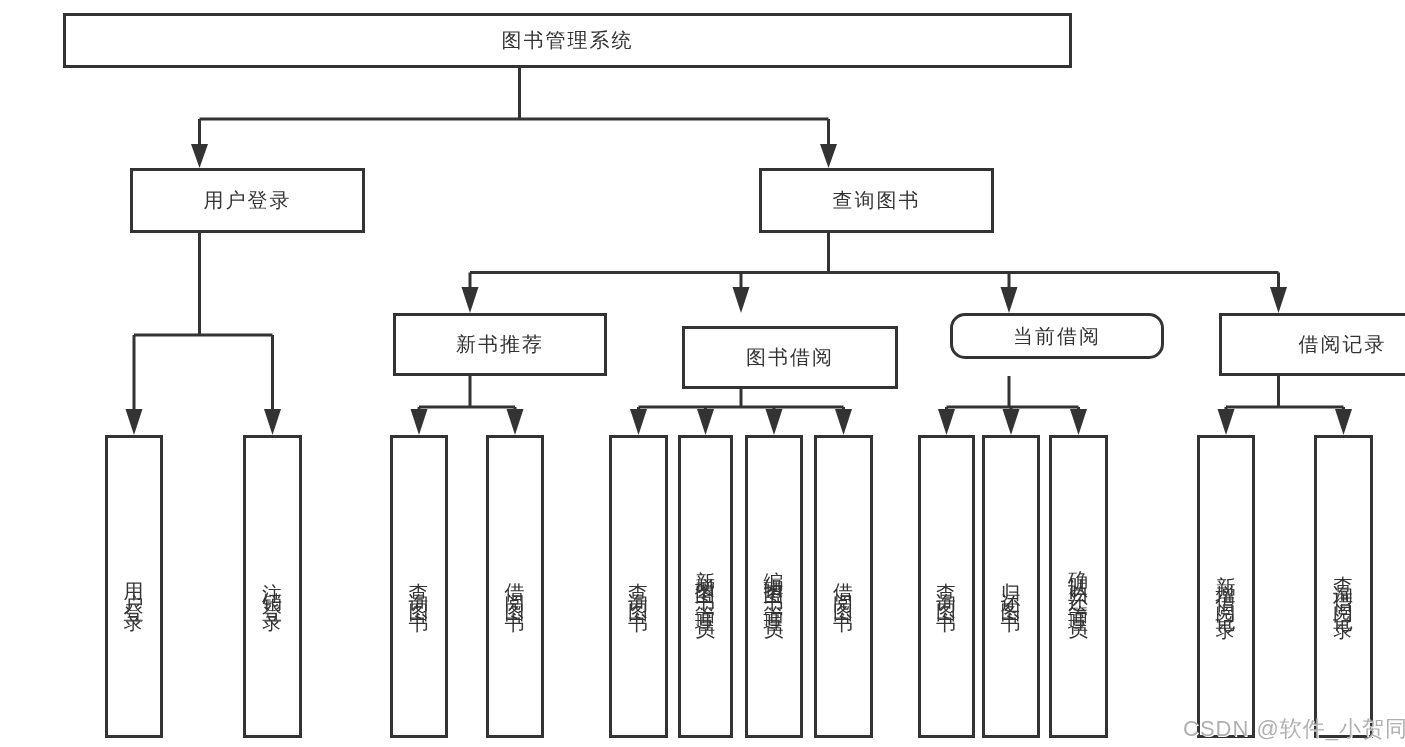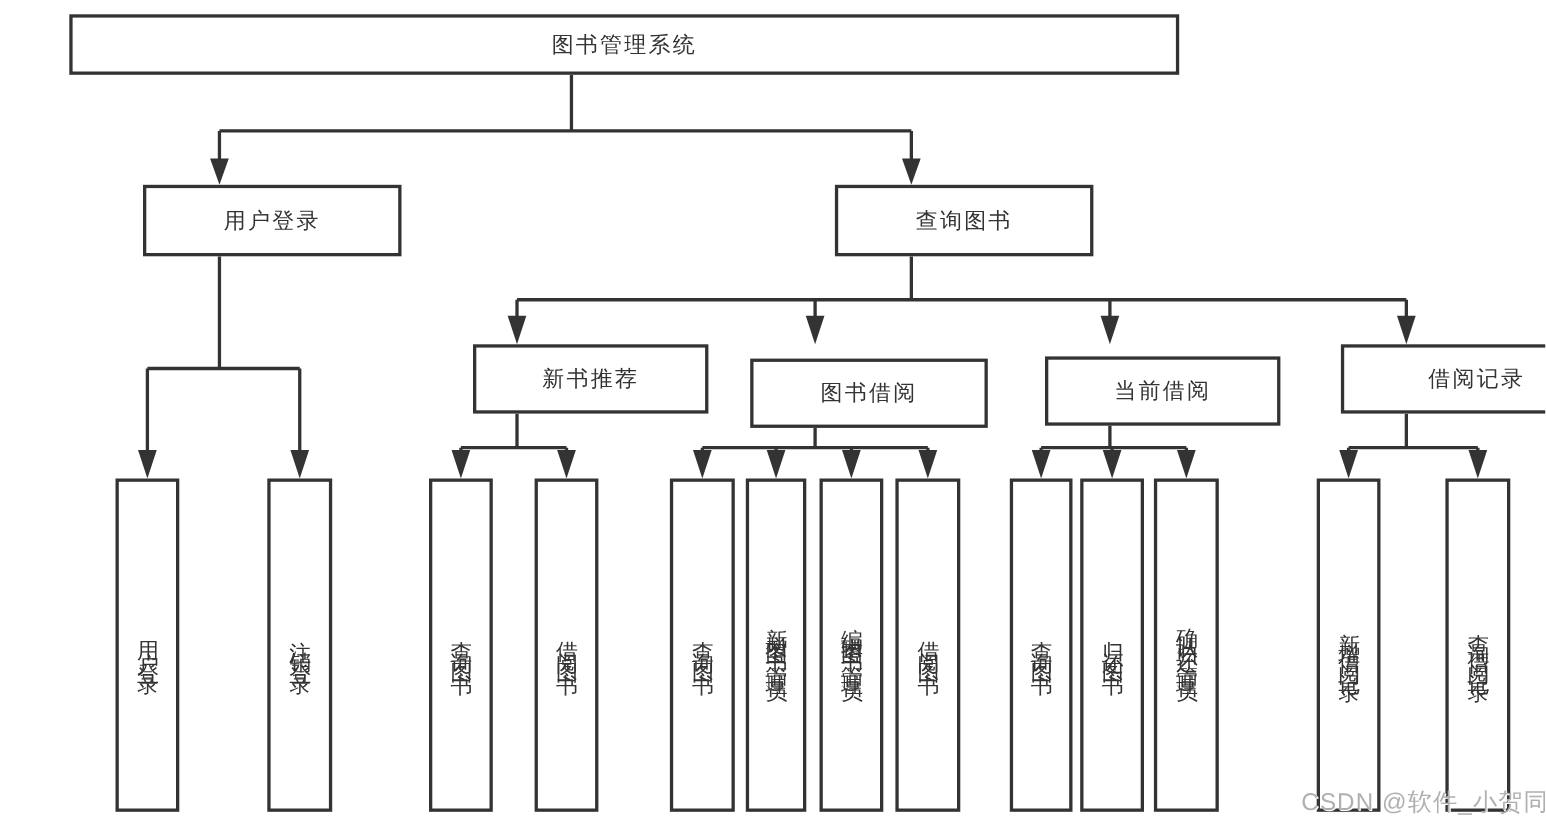--- a/index.html
+++ b/index.html
@@ -118,23 +118,23 @@
       <polygon points="1217.5,409 1234.5,409 1226,435"></polygon>
       <polygon points="1335,409 1352,409 1343.5,435"></polygon>
     </g>
   </svg>
 
   <div class="node hbox" style="left:15px; top:13px; width:1009px; height:55px;">图书管理系统</div>
 
   <div class="node hbox" style="left:82px; top:168px; width:235px; height:65px;">用户登录</div>
   <div class="node hbox" style="left:711px; top:168px; width:235px; height:65px;">查询图书</div>
 
-  <div class="node hbox" style="left:382px; top:313px; width:214px; height:63px;">新书推荐</div>
+  <div class="node hbox" style="left:345px; top:313px; width:214px; height:63px;">新书推荐</div>
   <div class="node hbox" style="left:634px; top:326px; width:216px; height:63px;">图书借阅</div>
-  <div class="node hbox" style="left:902px; top:324px; width:214px; height:63px;">当前借阅</div>
+  <div class="node hbox" style="left:902px; top:313px; width:214px; height:46px;border-radius:15px;">当前借阅</div>
   <div class="node hbox" style="left:1171px; top:313px; width:215px; height:63px;padding-left:32px;">借阅记录</div>
 
   <div class="node vbox" style="left:105px; top:435px; width:58px; height:303px;">用户登录</div>
   <div class="node vbox" style="left:243px; top:435px; width:59px; height:303px;">注销登录</div>
 
   <div class="node vbox" style="left:390px; top:435px; width:58px; height:303px;">查询图书</div>
   <div class="node vbox" style="left:486px; top:435px; width:58px; height:303px;">借阅图书</div>
 
   <div class="node vbox" style="left:609px; top:435px; width:59px; height:303px;">查询图书</div>
   <div class="node vbox" style="left:678px; top:435px; width:55px; height:303px; letter-spacing:7px;">新增图书（管理员）</div>

